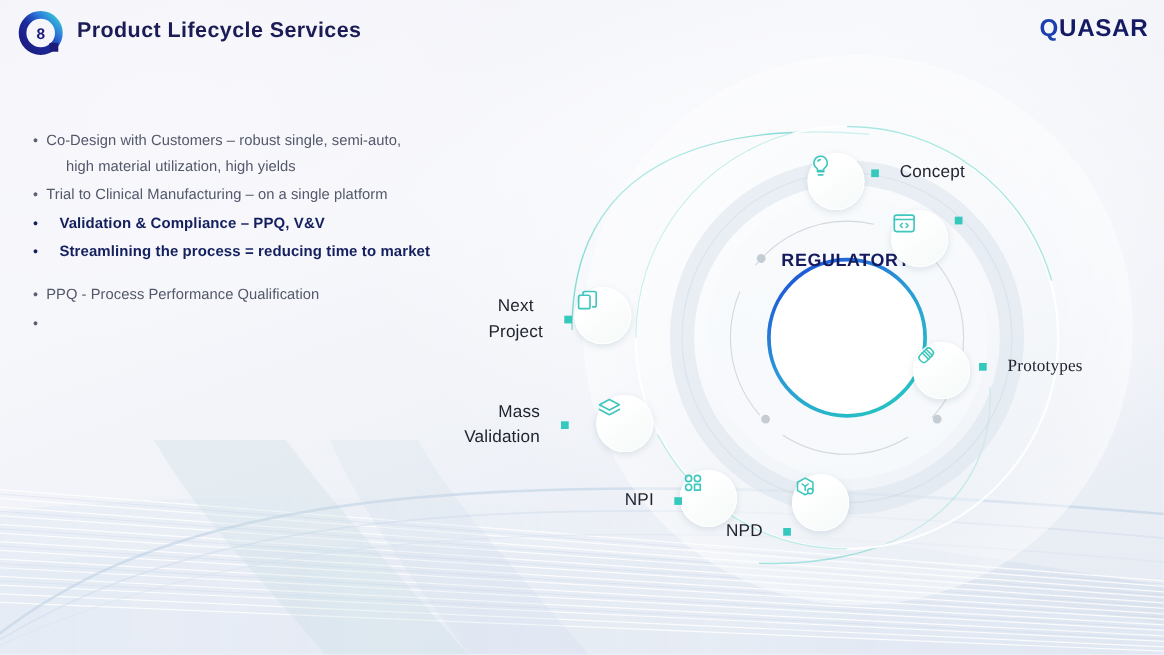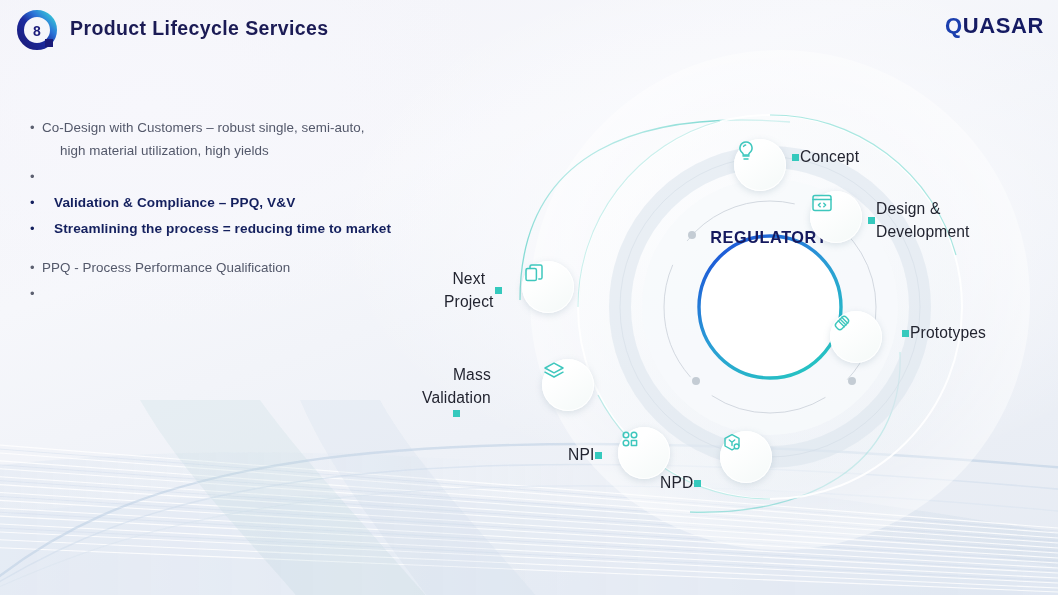--- a/index.html
+++ b/index.html
@@ -77,21 +77,21 @@
     content:""; position:absolute; inset:-8px; border-radius:50%;
     border:1px solid rgba(130,185,185,.30);
     background:radial-gradient(circle at 35% 30%, rgba(255,255,255,.95), rgba(235,246,246,.45));
     z-index:-1;
   }
   .node svg { display:block; }
 
   .nlabel {
     position:absolute; font-size:15.6px; color:#222430;
     letter-spacing:.15px; line-height:20px; white-space:nowrap;
-    display:flex; align-items:center; gap:1px;
+    display:flex; align-items:center; gap:19px;
   }
   .nlabel.right { flex-direction:row; }
   .nlabel.left  { flex-direction:row; }
   .sq { width:7px; height:7px; background:#35c9bd; flex:0 0 auto; }
   .two-line { line-height:23px; }
 </style>
 </head>
 <body>
 
 <div class="slide">
@@ -195,20 +195,21 @@
     <div class="b-row">
       <span class="b-dot">•</span>
       <span class="b-txt">Co-Design with Customers – robust single, semi-auto,</span>
     </div>
     <div class="b-row cont">
       <span class="b-dot"></span>
       <span class="b-txt">high material utilization, high yields</span>
     </div>
     <div class="b-row">
       <span class="b-dot">•</span>
+      <span class="b-txt">Trial to Clinical Manufacturing – on a single platform</span>
     </div>
     <div class="b-row bold">
       <span class="b-dot strong">•</span>
       <span class="b-txt">Validation &amp; Compliance – PPQ, V&amp;V</span>
     </div>
     <div class="b-row bold">
       <span class="b-dot strong">•</span>
       <span class="b-txt">Streamlining the process = reducing time to market</span>
     </div>
     <div class="b-gap"></div>
@@ -279,33 +280,29 @@
 
     <div class="node" style="left:340px; top:96px;">
       <svg width="24" height="24" viewBox="0 0 24 24" fill="none" stroke="#3ec7bd" stroke-width="1.5" stroke-linecap="round" stroke-linejoin="round">
         <rect x="3" y="4.5" width="18" height="15" rx="2"></rect>
         <path d="M3 8.5h18"></path>
         <path d="M10.2 12.2 8.4 14l1.8 1.8M13.8 12.2 15.6 14l-1.8 1.8"></path>
       </svg>
     </div>
     <div class="nlabel right two-line" style="left:398px; top:102px; align-items:center;">
       <span class="sq"></span>
-      <span>
-        <span style="display:block">Design &amp;</span>
-        <span style="display:block">Development</span>
-      </span>
     </div>
 
     <div class="node" style="left:360px; top:216px;">
       <svg width="24" height="24" viewBox="0 0 24 24" fill="none" stroke="#3ec7bd" stroke-width="1.4" stroke-linecap="round" stroke-linejoin="round">
         <rect x="5" y="8" width="14" height="8" rx="3" transform="rotate(-45 12 12)"></rect>
         <path d="M8.3 9.7 14.3 15.7M10 8 16 14M11.7 6.3 17.7 12.3"></path>
       </svg>
     </div>
-    <div class="nlabel right" style="left:432px; top:228px;">
+    <div class="nlabel right" style="left:420px; top:228px;font-family:Liberation Serif, serif;">
       <span class="sq"></span>
       <span>Prototypes</span>
     </div>
 
     <div class="node" style="left:250px; top:336px;">
       <svg width="24" height="24" viewBox="0 0 24 24" fill="none" stroke="#3ec7bd" stroke-width="1.4" stroke-linecap="round" stroke-linejoin="round">
         <path d="M12 3.6 19 7.4v7.6L12 18.8 5 15V7.4z"></path>
         <path d="M12 11.2v3.4M12 11.2 9.3 9M12 11.2 14.7 9"></path>
         <circle cx="16.6" cy="15.4" r="2.4" fill="#ffffff"></circle>
       </svg>
@@ -327,21 +324,21 @@
       <span>NPI</span>
       <span class="sq"></span>
     </div>
 
     <div class="node" style="left:72px; top:264px;">
       <svg width="24" height="24" viewBox="0 0 24 24" fill="none" stroke="#3ec7bd" stroke-width="1.5" stroke-linecap="round" stroke-linejoin="round">
         <path d="M12 4.2 21 9l-9 4.8L3 9z"></path>
         <path d="M3 13.2 12 18l9-4.8"></path>
       </svg>
     </div>
-    <div class="nlabel left two-line" style="left:-48px; top:268px; align-items:center;flex-direction:column;">
+    <div class="nlabel left two-line" style="left:-48px; top:268px; align-items:center;">
       <span style="text-align:right">
         <span style="display:block">Mass</span>
         <span style="display:block">Validation</span>
       </span>
       <span class="sq"></span>
     </div>
 
     <div class="node" style="left:52px; top:166px;">
       <svg width="24" height="24" viewBox="0 0 24 24" fill="none" stroke="#3ec7bd" stroke-width="1.5" stroke-linecap="round" stroke-linejoin="round">
         <rect x="4" y="7.4" width="10.4" height="12.2" rx="1.6"></rect>

